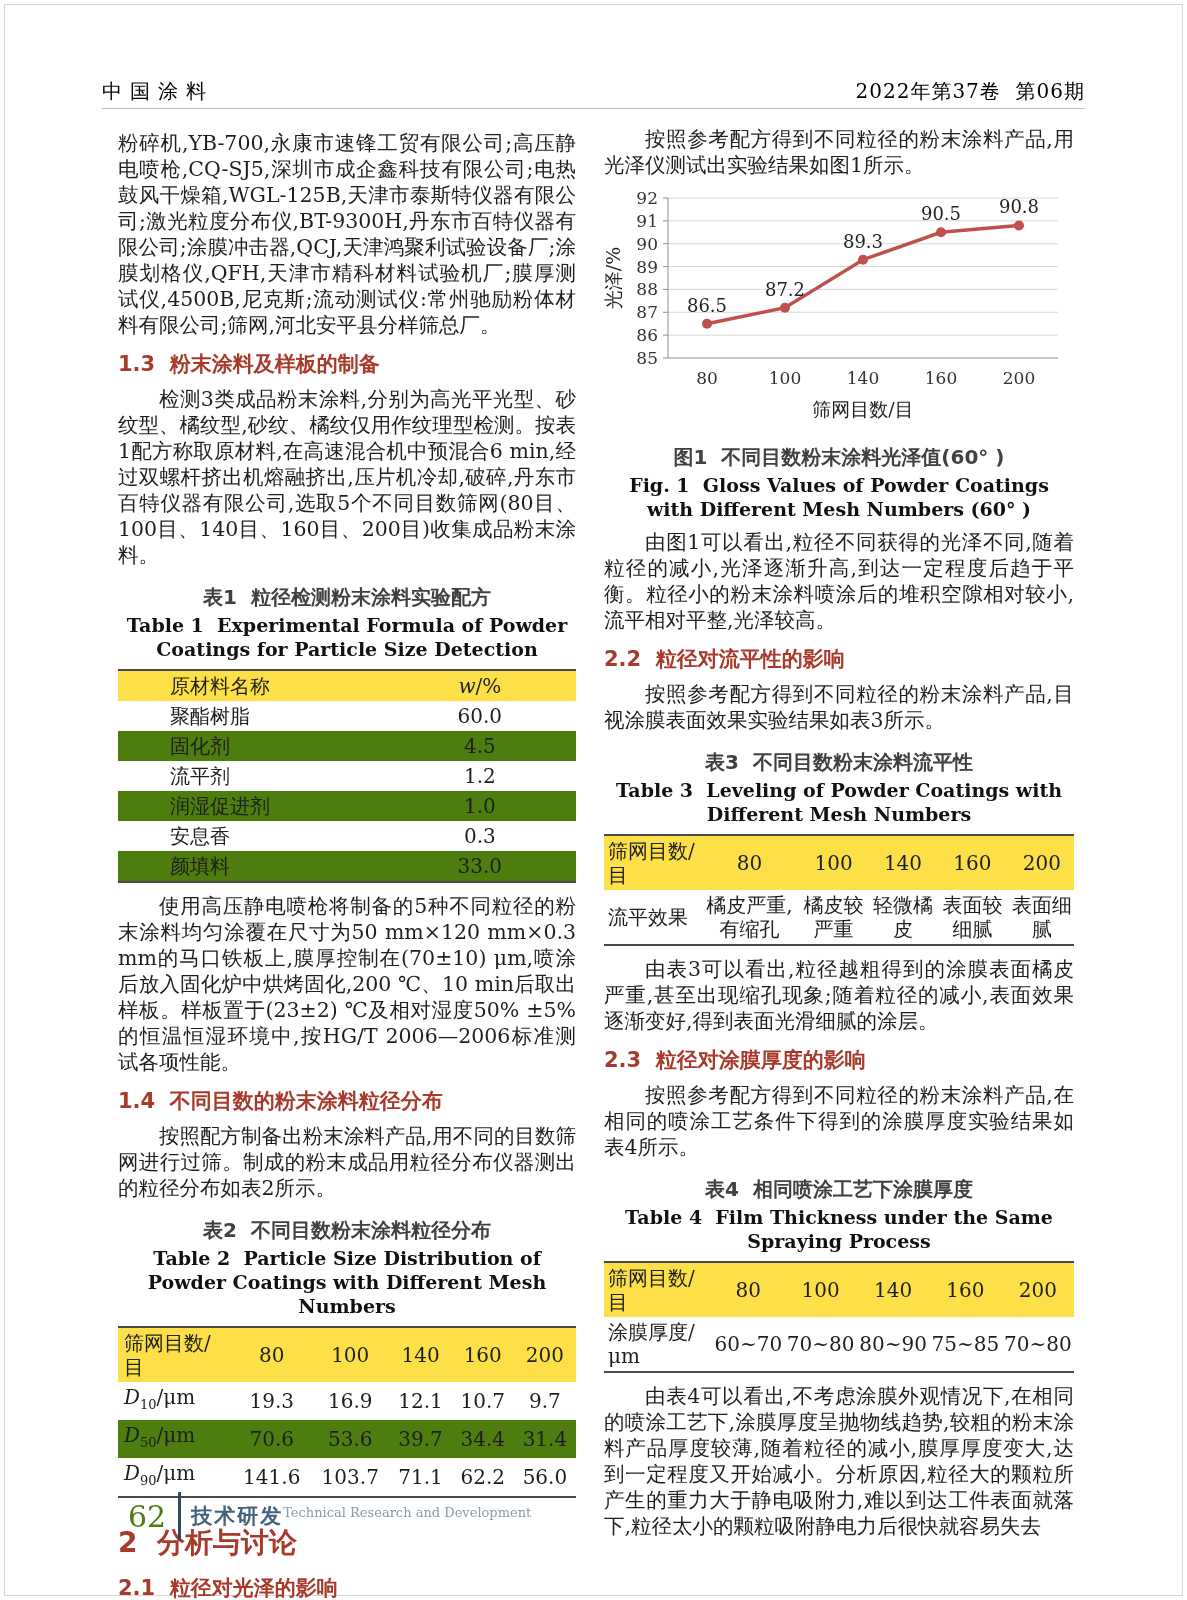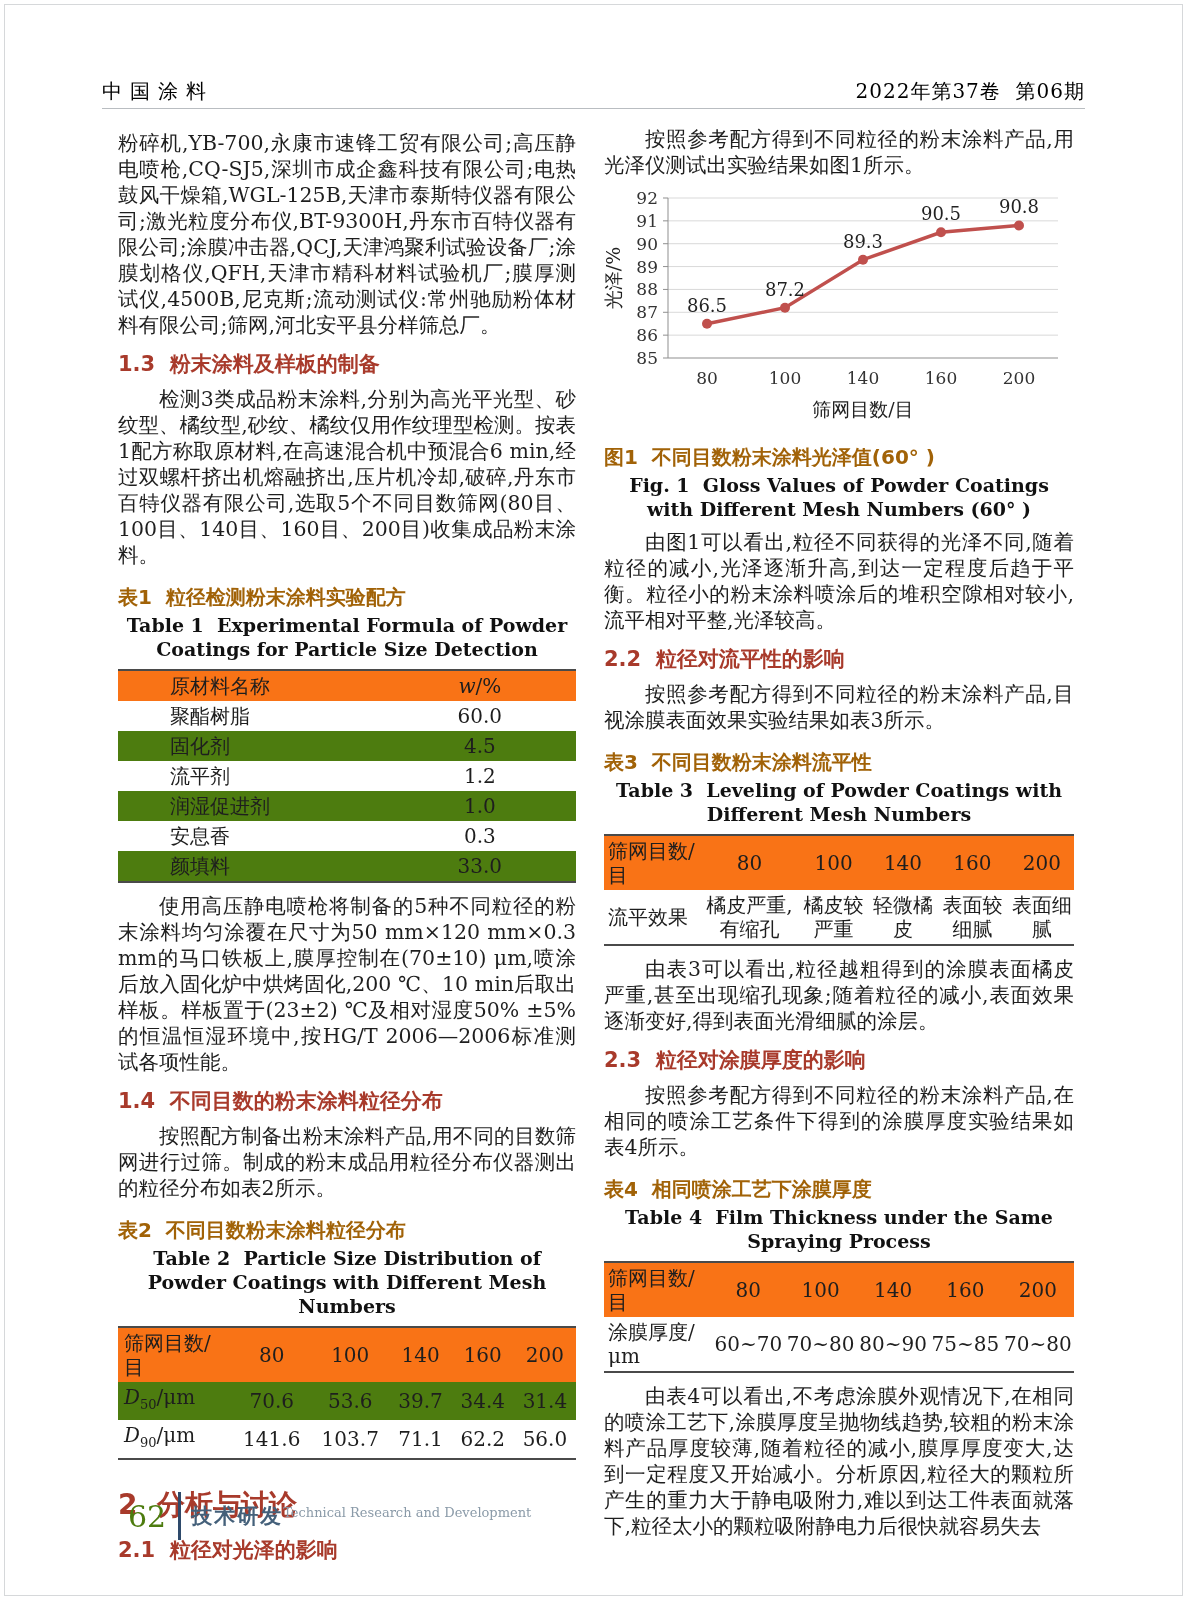--- a/index.html
+++ b/index.html
@@ -22,28 +22,28 @@
   .col-right{width:470px}
   p.body{margin:6px 0 6px 0;font-size:20.5px;line-height:26px;text-align:justify;
     text-indent:2em;white-space:normal}
   p.body.noindent{text-indent:0;margin-top:10px}
   .sec{font-family:"DejaVu Sans","Liberation Sans",sans-serif;font-weight:bold;
     color:#a83a2b;font-size:21px;margin:12px 0 8px 0;white-space:pre-wrap}
   .sec1{font-family:"DejaVu Sans","Liberation Sans",sans-serif;font-weight:bold;
     color:#a83a2b;font-size:28px;margin:26px 0 10px 0;white-space:pre-wrap}
   
   .tcap-cn{font-family:"DejaVu Sans","Liberation Sans",sans-serif;font-weight:bold;
-    font-size:20px;text-align:left;margin:16px 0 2px 0;white-space:pre-wrap;color:#a16207}
+    font-size:20px;text-align:center;margin:16px 0 2px 0;white-space:pre-wrap;color:#404040}
   .tcap-en{font-family:"DejaVu Serif","Liberation Serif",serif;font-weight:bold;
     font-size:19px;line-height:24px;text-align:center;margin:0 0 8px 0;white-space:pre-wrap;color:#111}
   
   table.ptable{width:100%;border-collapse:collapse;border-top:2px solid #4a4a4a;
     border-bottom:2px solid #4a4a4a;font-size:20px;color:#1e1e1e;margin:0 0 10px 0}
   table.ptable td,table.ptable th{font-weight:normal;padding:3px 2px;line-height:24px}
-  tr.pink{background:#f97316}
+  tr.pink{background:#fde047}
   tr.pink2{background:#4d7c0f}
   
   .t1 .c1{text-align:left;padding-left:52px;width:58%}
   .t1 .c2{text-align:center;width:42%}
   
   .t2 th,.t2 td{text-align:center}
   .t2 .lab{text-align:left;padding-left:6px;width:25%}
   .t2 td,.t2 th{padding:6px 2px}
   
   .t3{font-size:19px}
@@ -134,20 +134,28 @@
     <div class="tcap-en">Table 2  Particle Size Distribution of Powder Coatings with Different Mesh Numbers</div>
     <table class="ptable t2">
       <tbody>
         <tr class="pink">
           <th class="lab">筛网目数/目</th>
           <th>80</th>
           <th>100</th>
           <th>140</th>
           <th>160</th>
           <th>200</th>
+        </tr>
+        <tr>
+          <td class="lab"><i>D</i><sub>10</sub><span>/μm</span></td>
+          <td>19.3</td>
+          <td>16.9</td>
+          <td>12.1</td>
+          <td>10.7</td>
+          <td>9.7</td>
         </tr>
         <tr class="pink2">
           <td class="lab"><i>D</i><sub>50</sub><span>/μm</span></td>
           <td>70.6</td>
           <td>53.6</td>
           <td>39.7</td>
           <td>34.4</td>
           <td>31.4</td>
         </tr>
         <tr>

